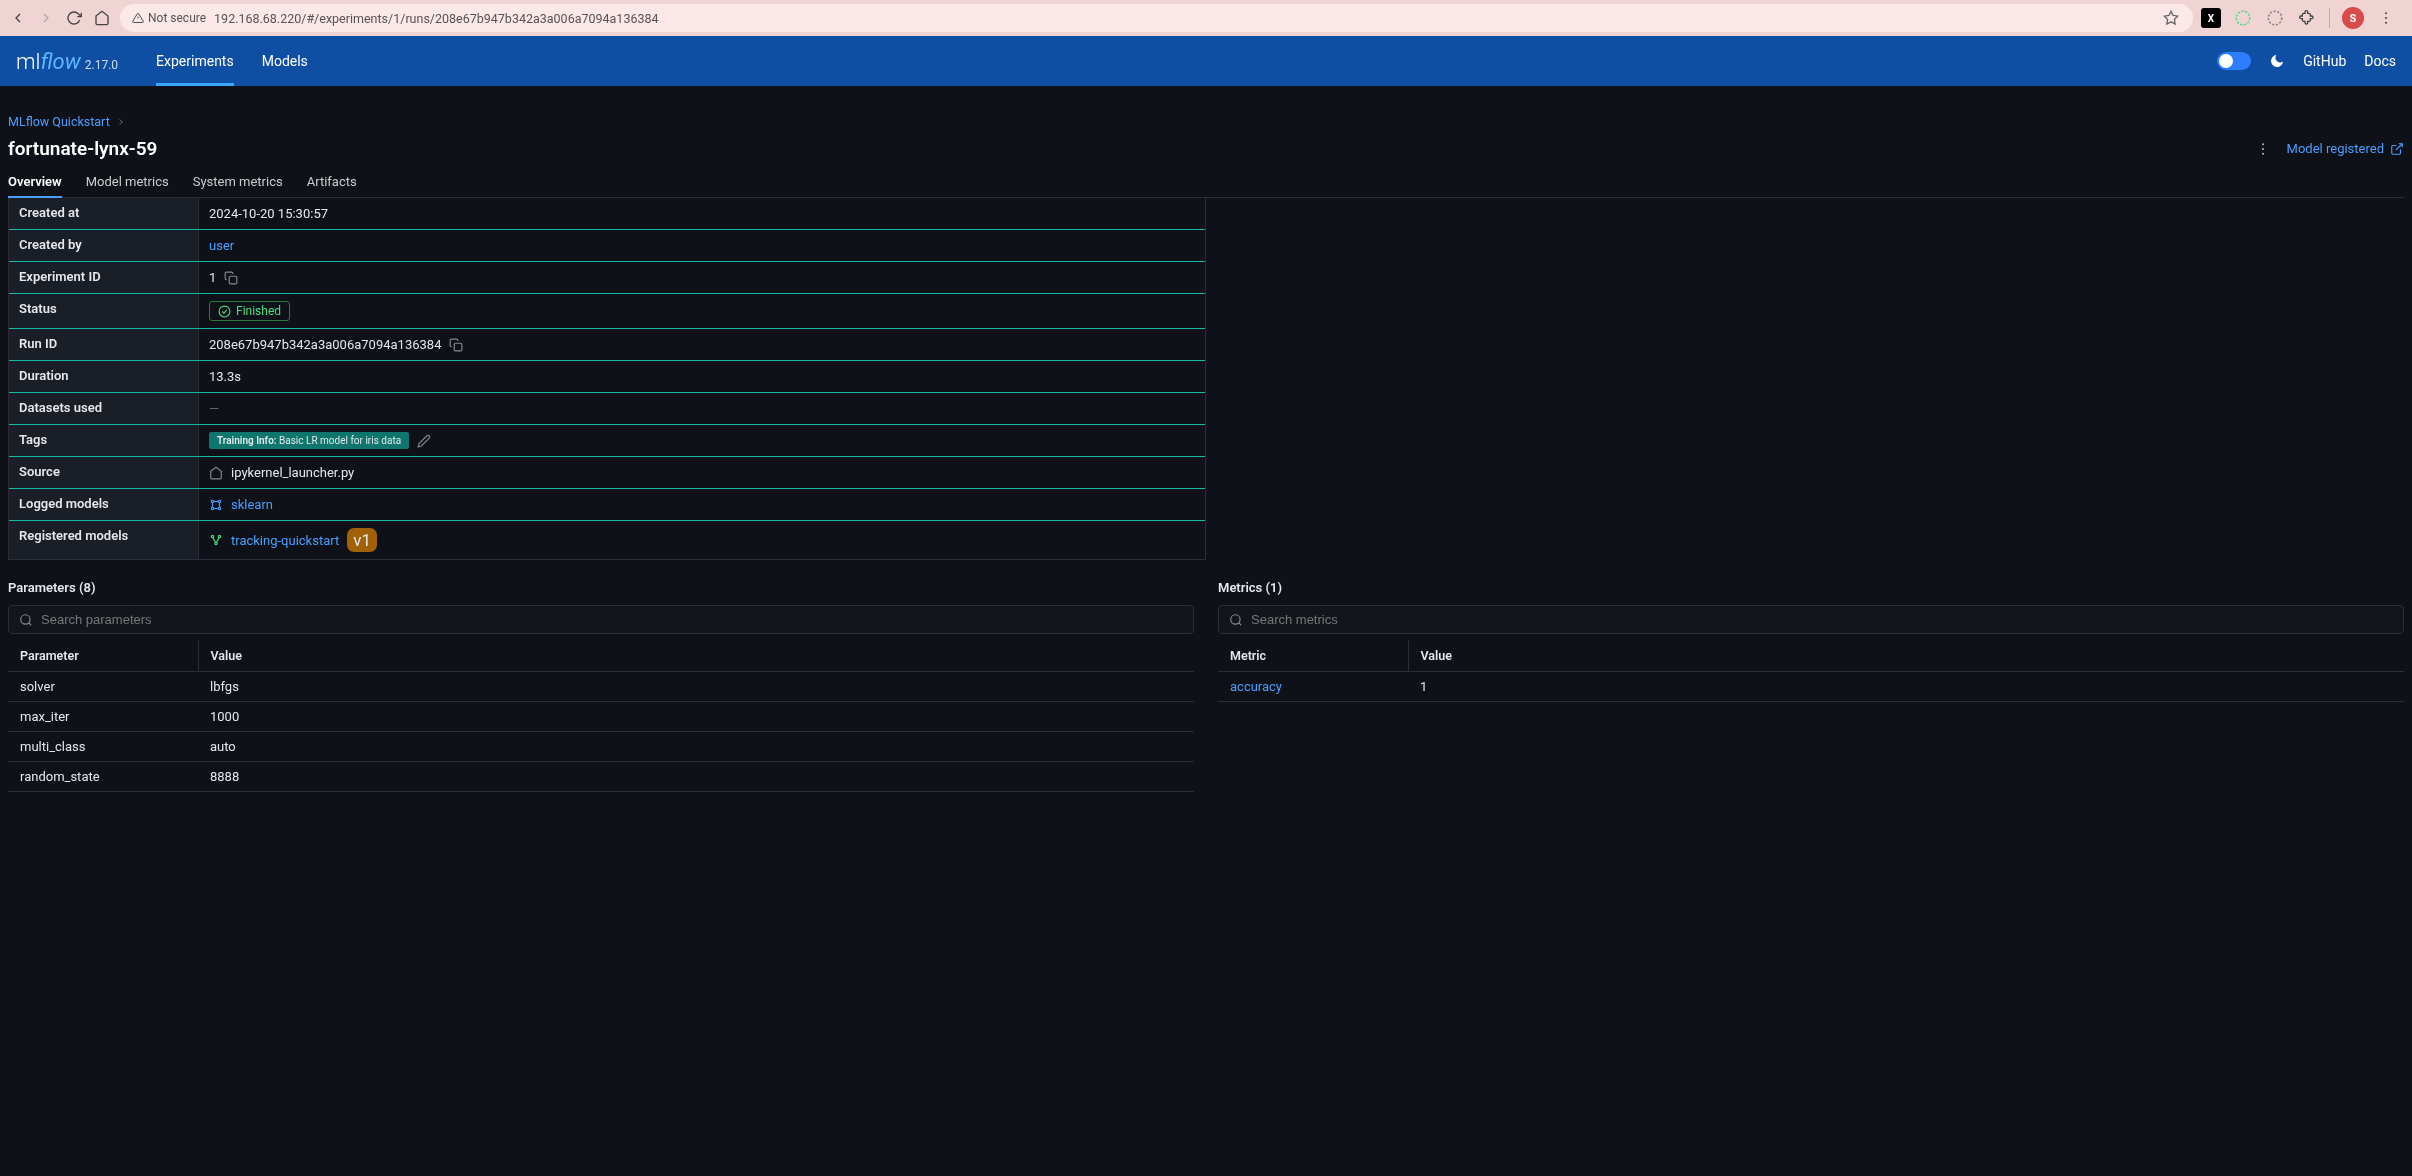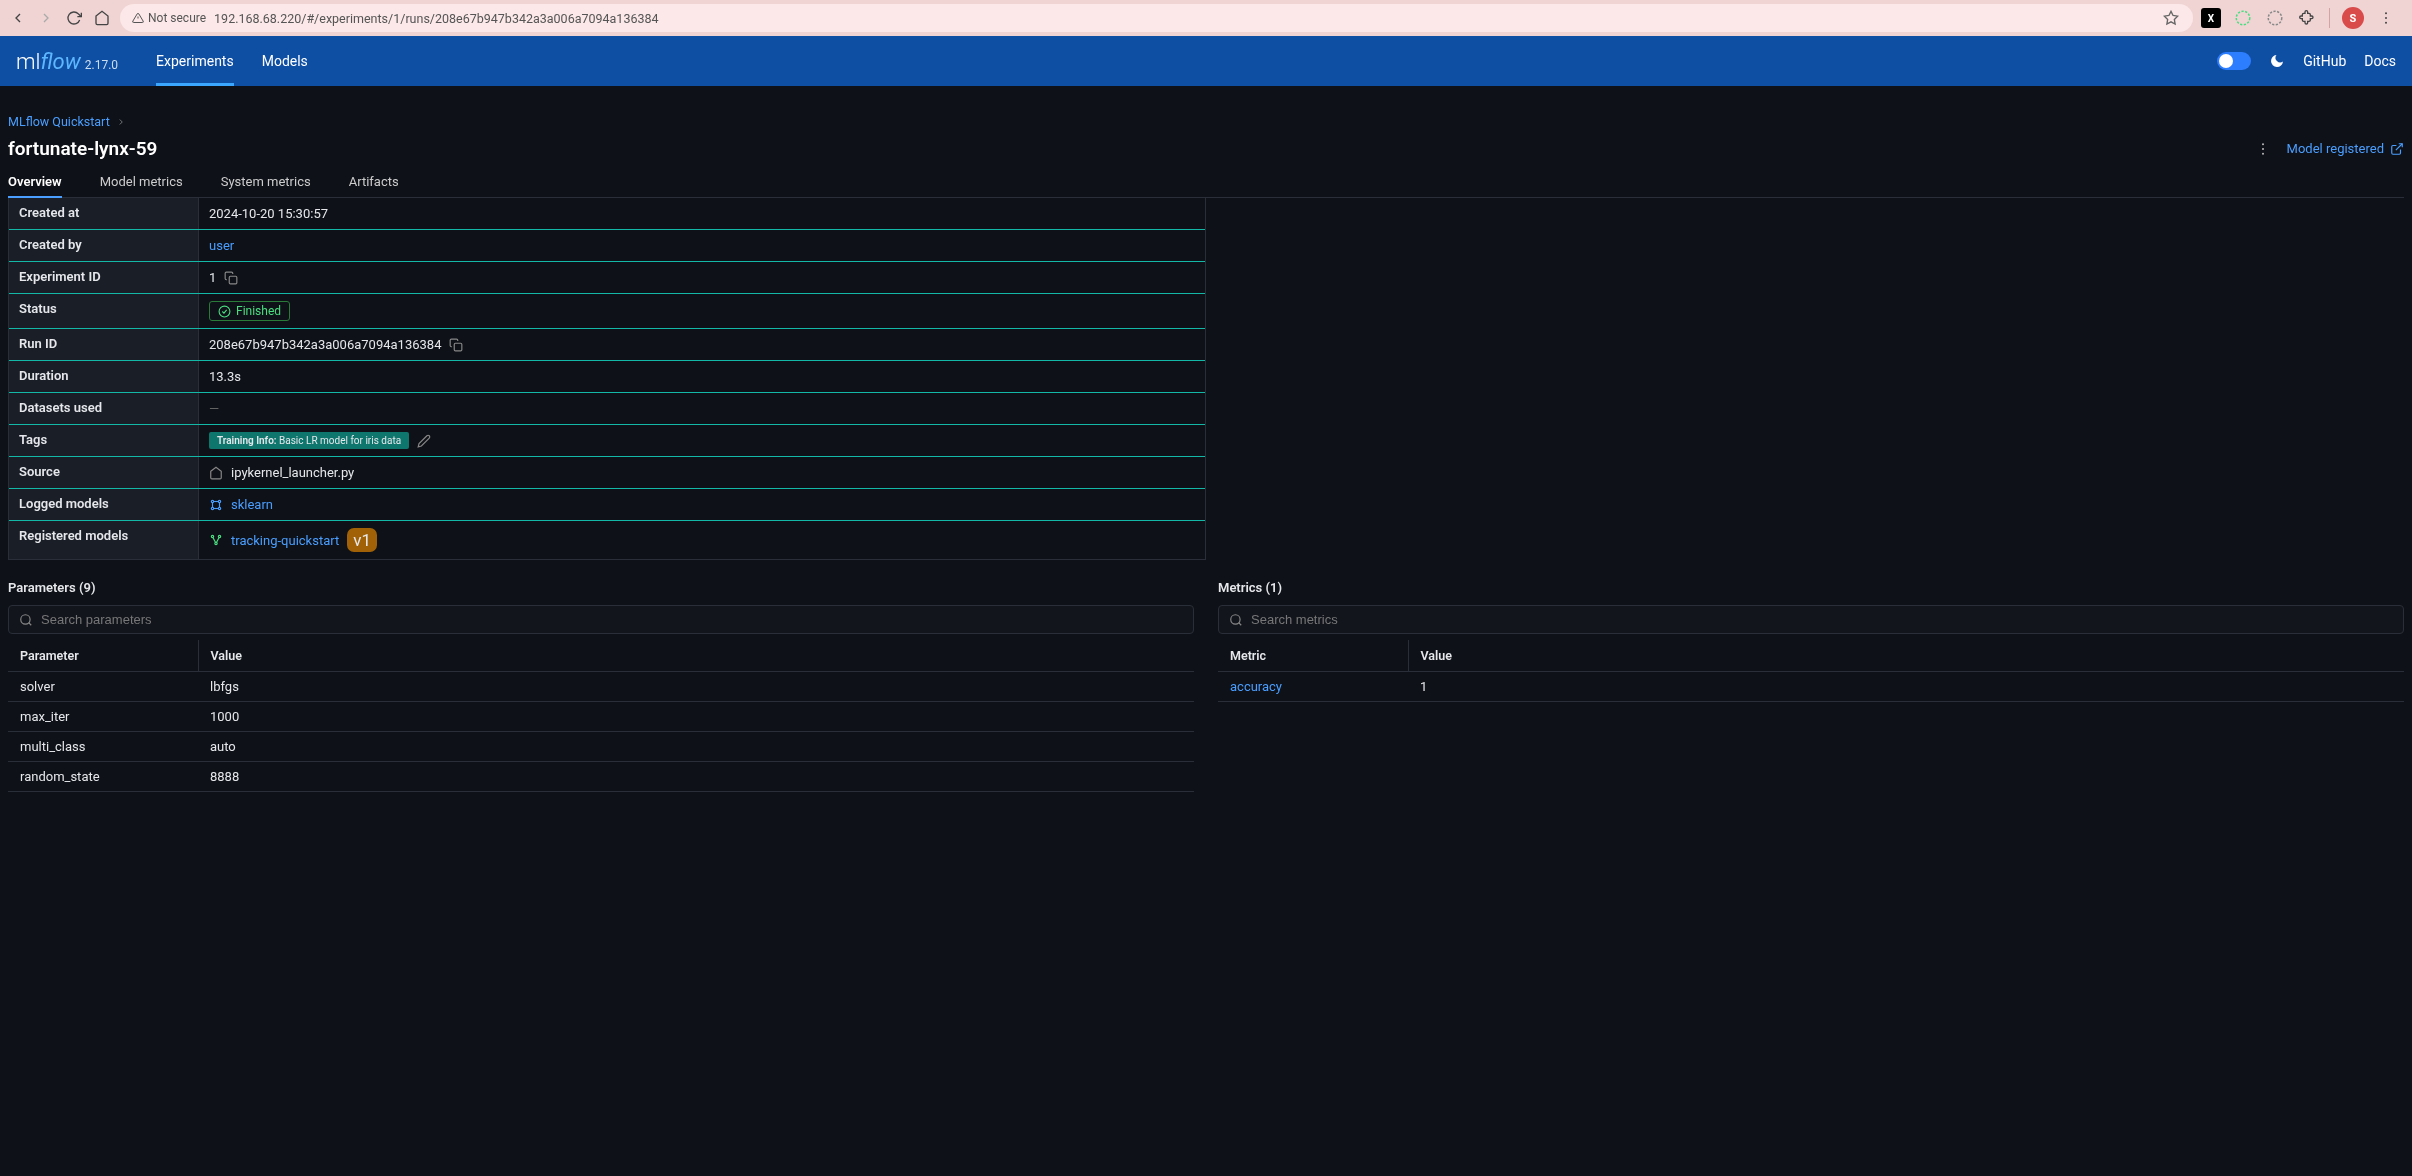--- a/index.html
+++ b/index.html
@@ -35,21 +35,21 @@
 .breadcrumb { display: flex; align-items: center; gap: 6px; font-size: 12.5px; padding: 4px 0 8px 0; }
 .breadcrumb a { color: #4a9eff; text-decoration: none; }
 .breadcrumb .sep { color: #888; }
 .run-header { display: flex; align-items: center; justify-content: space-between; padding-bottom: 8px; }
 .run-title { font-size: 19px; font-weight: 600; color: #fff; }
 .run-header-right { display: flex; align-items: center; gap: 16px; }
 .kebab { color: #bbb; cursor: pointer; }
 .registered-link { color: #4a9eff; font-size: 13px; display: flex; align-items: center; gap: 6px; cursor: pointer; }
 
 
-.run-tabs { display: flex; gap: 38px; border-bottom: 1px solid #2a2e38; padding-bottom: 0; }
+.run-tabs { display: flex; gap: 24px; border-bottom: 1px solid #2a2e38; padding-bottom: 0; }
 .run-tab { padding: 6px 0 8px 0; font-size: 13px; color: #ccc; cursor: pointer; position: relative; }
 .run-tab.active { color: #fff; font-weight: 600; }
 .run-tab.active::after { content: ""; position: absolute; bottom: -1px; left: 0; right: 0; height: 2px; background: #4a9eff; }
 
 
 .run-body { flex: 1; overflow-y: auto; padding-top: 0; display: flex; flex-direction: column; }
 
 
 .details-table { width: 50%; border: 1px solid #2a2e38; border-top: none; }
 .details-row { display: flex; border-bottom: 1px solid #14b8a6; min-height: 32px; }
@@ -327,21 +327,21 @@
           </span>
           <a href="#">tracking-quickstart</a>
           <span class="ver-badge">v1</span>
         </div>
       </div>
     </div>
 
     <div class="lower">
 
       <div class="panel">
-        <div class="panel-title">Parameters (9)</div>
+        <div class="panel-title">Parameters (8)</div>
         <div class="search-box">
           <svg width="14" height="14" viewBox="0 0 24 24" fill="none" stroke="#888" stroke-width="2">
               <circle cx="11" cy="11" r="8"></circle>
               <line x1="21" y1="21" x2="16.65" y2="16.65"></line>
             </svg>
           <input type="text" placeholder="Search parameters" style="">
         </div>
         <table class="data-table">
           <thead>
             <tr>

